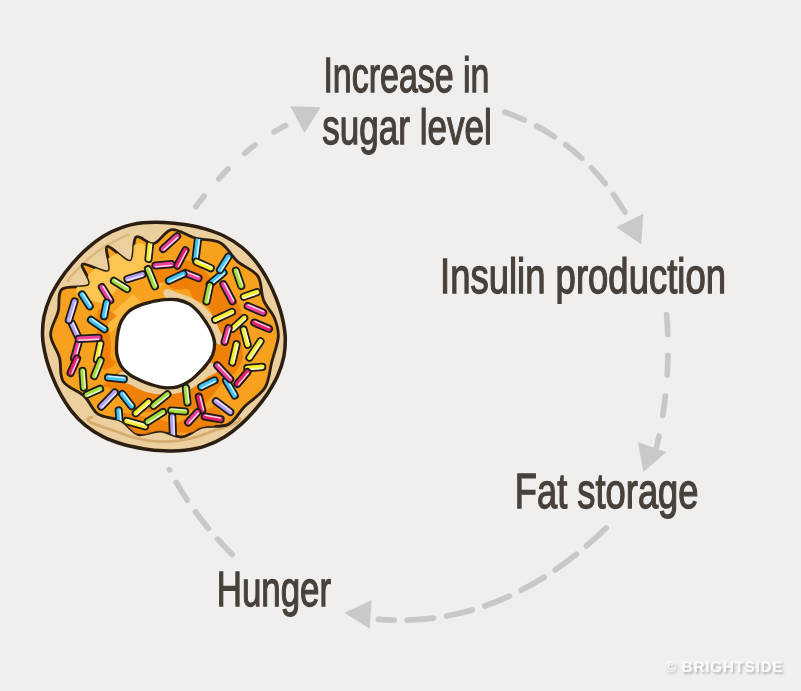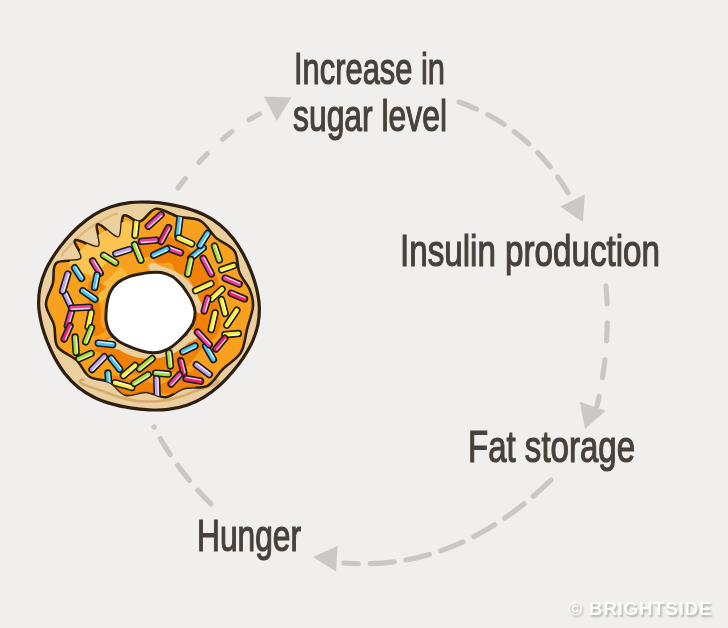--- a/index.html
+++ b/index.html
@@ -1,19 +1,19 @@
 <!DOCTYPE html>
 <html><head><meta charset="utf-8">
 <style>
   html,body{margin:0;padding:0;}
   body{width:728px;height:628px;background:#f0efed;overflow:hidden;position:relative;
        font-family:"Liberation Sans",sans-serif;}
   svg text{font-family:"Liberation Sans",sans-serif;font-weight:400;font-size:45px;
        fill:#48413b;stroke:#48413b;stroke-width:1.2;}
-  .wm{position:absolute;top:598px;right:16px;font-size:19px;font-weight:bold;
+  .wm{position:absolute;top:598px;right:16px;font-size:14px;font-weight:bold;
       letter-spacing:0.6px;color:#fbfbfa;text-shadow:1.5px 1.5px 2px #b5b5b3;}
 </style></head>
 <body>
 <svg width="728" height="628" viewBox="0 0 728 628">
 <path d="M178,188 Q221,131 266,111" fill="none" stroke="#c9c8c6" stroke-width="5.2" stroke-linecap="round" stroke-dasharray="12 21"></path>
     <path d="M459,102 Q530,127 570,196" fill="none" stroke="#c9c8c6" stroke-width="5.2" stroke-linecap="round" stroke-dasharray="19 12.5"></path>
     <path d="M606,286 Q611,345 597,406" fill="none" stroke="#c9c8c6" stroke-width="5.2" stroke-linecap="round" stroke-dasharray="18 19"></path>
     <path d="M551,480 Q456,572 344,563" fill="none" stroke="#c9c8c6" stroke-width="5.2" stroke-linecap="round" stroke-dasharray="24 12"></path>
     <path d="M211,504 Q175,468 154,427" fill="none" stroke="#c9c8c6" stroke-width="5.2" stroke-linecap="round" stroke-dasharray="19 13"></path>
 <polygon points="291.5,97.5 276.8,120.9 263.9,96.6" fill="#cac9c7"></polygon>

